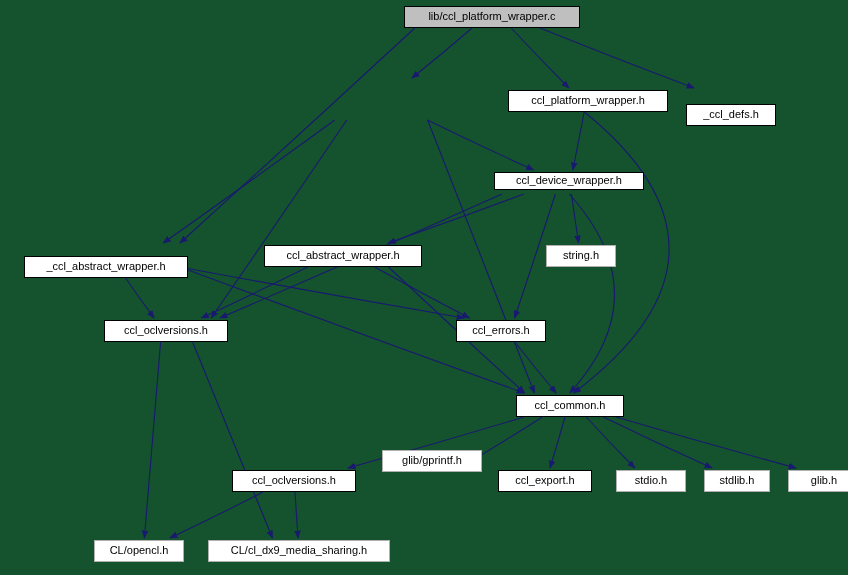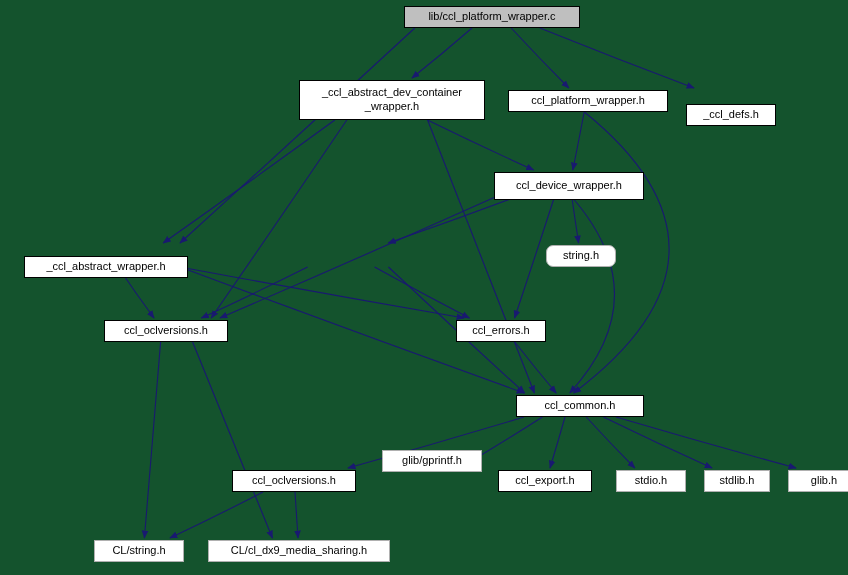--- a/index.html
+++ b/index.html
@@ -89,55 +89,54 @@
       <path d="M603.4,417 Q657.7,443.5 712,468" class="edge" marker-end="url(#arrowhead)"></path>
       <path d="M616,417 Q706,443.5 796,468" class="edge" marker-end="url(#arrowhead)"></path>
       <path d="M263,492 Q216.5,516 170,538" class="edge" marker-end="url(#arrowhead)"></path>
       <path d="M295,492 Q296.5,516 298,538" class="edge" marker-end="url(#arrowhead)"></path>
     </svg>
 
   <div class="node root" style="left:404px; top:6px;  width:176px; height:22px;">
     <span class="lbl">lib/ccl_platform_wrapper.c</span>
   </div>
 
-  <div class="node internal" style="left:299px; top:80px; width:186px; height:40px;">
-    <span class="lbl">_ccl_abstract_dev_container
-_wrapper.h</span>
-  </div>
 
   <div class="node internal" style="left:508px; top:90px; width:160px; height:22px;">
     <span class="lbl">ccl_platform_wrapper.h</span>
   </div>
 
   <div class="node internal" style="left:686px; top:90px; width:90px; height:22px;margin-top:14px;">
     <span class="lbl">_ccl_defs.h</span>
   </div>
 
-  <div class="node internal" style="left:494px; top:172px; width:150px; height:28px;">
+  <div class="node internal" style="left:494px; top:172px; width:150px; height:18px;">
     <span class="lbl">ccl_device_wrapper.h</span>
   </div>
 
   <div class="node internal" style="left:24px; top:245px; width:164px; height:22px;margin-top:11px;">
     <span class="lbl">_ccl_abstract_wrapper.h</span>
   </div>
 
+  <div class="node internal" style="left:264px; top:245px; width:158px; height:22px;">
+    <span class="lbl">ccl_abstract_wrapper.h</span>
+  </div>
 
-  <div class="node external" style="left:546px; top:245px; width:70px; height:22px;border-radius:7px;">
+  <div class="node external" style="left:546px; top:245px; width:70px; height:22px;">
     <span class="lbl">string.h</span>
   </div>
 
   <div class="node internal" style="left:104px; top:320px; width:124px; height:22px;">
     <span class="lbl">ccl_oclversions.h</span>
   </div>
 
   <div class="node internal" style="left:456px; top:320px; width:90px; height:22px;justify-content:center;">
     <span class="lbl">ccl_errors.h</span>
   </div>
 
-  <div class="node internal" style="left:516px; top:395px; width:128px; height:22px;">
+  <div class="node internal" style="left:516px; top:395px; width:108px; height:22px;">
     <span class="lbl">ccl_common.h</span>
   </div>
 
   <div class="node internal" style="left:232px; top:470px; width:124px; height:22px;">
     <span class="lbl">ccl_oclversions.h</span>
   </div>
 
   <div class="node external" style="left:382px; top:450px; width:100px; height:22px;">
     <span class="lbl">glib/gprintf.h</span>
   </div>
@@ -152,20 +151,20 @@
 
   <div class="node external" style="left:704px; top:470px; width:66px; height:22px;align-items:center;">
     <span class="lbl">stdlib.h</span>
   </div>
 
   <div class="node external" style="left:788px; top:470px; width:72px; height:22px;">
     <span class="lbl">glib.h</span>
   </div>
 
   <div class="node external" style="left:94px; top:540px; width:90px; height:22px;">
-    <span class="lbl">CL/string.h</span>
+    <span class="lbl">CL/opencl.h</span>
   </div>
 
   <div class="node external" style="left:208px; top:540px; width:182px; height:22px;">
     <span class="lbl">CL/cl_dx9_media_sharing.h</span>
   </div>
 
 </div>
 
 </body></html>

